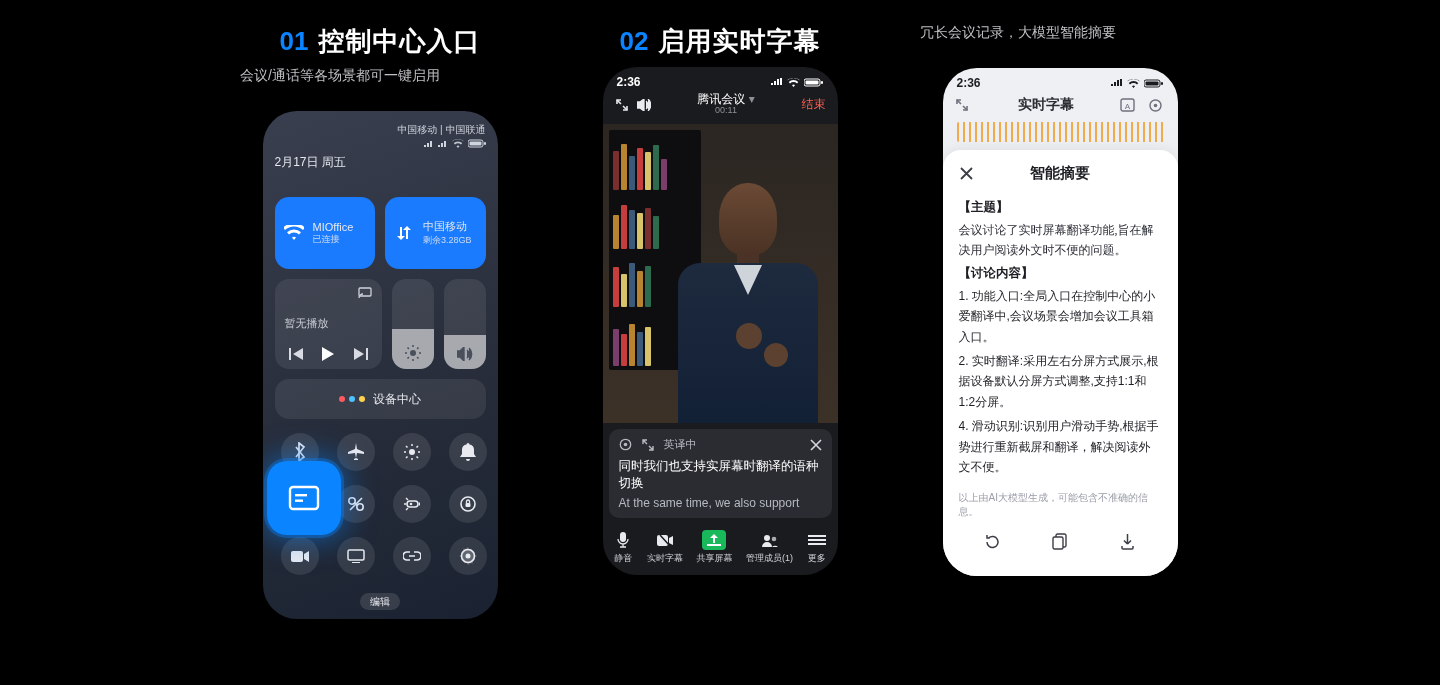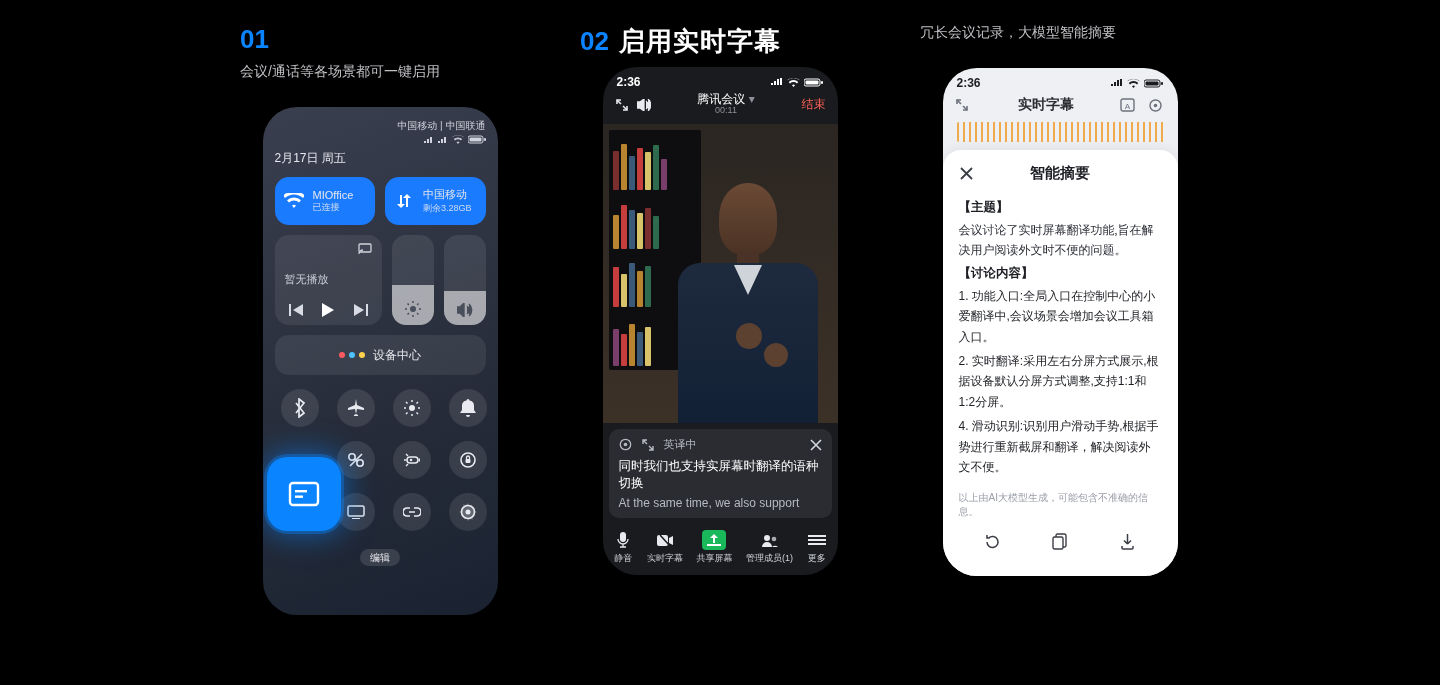--- a/index.html
+++ b/index.html
@@ -8,41 +8,41 @@
     width: 1440px;
     height: 685px;
     font-family: -apple-system, "PingFang SC", "Helvetica Neue", sans-serif;
     color: #fff;
     display: flex;
     justify-content: center;
     gap: 60px;
     padding-top: 24px;
   }
   .panel { width: 280px; }
-  .title-row { display: flex; align-items: baseline; gap: 10px; margin-bottom: 8px; }
+  .title-row { display: flex; align-items: baseline; gap: 10px; margin-bottom: 8px; justify-content: center; }
   .num { color: #0a84ff; font-size: 26px; font-weight: 700; }
   .title { font-size: 26px; font-weight: 600; letter-spacing: 1px; }
   .subtitle { color: #bfbfc4; font-size: 14px; margin-bottom: 26px; }
   .phone {
     width: 235px; height: 508px; border-radius: 34px; overflow: hidden;
     margin: 0 auto; position: relative;
   }
 
   
   .cc-bg {
     background: linear-gradient(160deg,#3a3f4f 0%,#262c39 60%,#1a2231 100%);
     padding: 12px 12px 0; color:#e8e8ec;
   }
   .cc-status { display:flex; justify-content:flex-end; font-size:10px; flex-direction:column; align-items:flex-end; gap:2px; margin-bottom:6px;}
   .cc-carrier { color:#d0d4de; }
   .cc-sig { display:flex; gap:4px; align-items:center; color:#d0d4de; }
-  .cc-date { font-size:12px; color:#e5e8f0; margin-bottom:10px; }
+  .cc-date { font-size:12px; color:#e5e8f0; margin-bottom:26px; }
   .cc-row { display:flex; gap:10px; margin-bottom:10px; }
   .cc-tile-blue {
-    flex:1; background:#1a7bff; border-radius:14px; padding:10px 8px;
+    flex:1; background:#1a7bff; border-radius:14px; padding:22px 8px;
     display:flex; align-items:center; gap:8px; font-size:11px;
   }
   .cc-tile-blue .ic { width:22px; height:22px; display:flex; align-items:center; justify-content:center; }
   .cc-tile-blue .lbl2 { font-size:9px; opacity:.85; display:block; }
   .cc-media-row { display:flex; gap:10px; height:90px; margin-bottom:10px;}
   .cc-media {
     flex:1.4; background:rgba(255,255,255,.08); border-radius:14px; padding:8px 10px;
     display:flex; flex-direction:column; justify-content:space-between;
   }
   .cc-media-top { display:flex; justify-content:flex-end; }
@@ -137,20 +137,21 @@
   .sm-act-ic{ width:20px;height:20px; display:flex; align-items:center; justify-content:center; font-size:16px;}
 
   svg{display:block;}
 </style>
 </head>
 <body>
 
 <div class="panel">
   <div class="title-row">
     <div class="num">01</div>
+    <div class="title">控制中心入口</div>
   </div>
   <div class="subtitle">会议/通话等各场景都可一键启用</div>
 
   <div class="phone cc-bg">
     <div class="cc-status">
       <span class="cc-carrier">中国移动 | 中国联通</span>
       <span class="cc-sig">
         <svg width="10" height="8" viewBox="0 0 10 8">
             <path fill="currentColor" d="M0 7h2V5H0zM3 7h2V3H3zM6 7h2V1H6z"></path>
           </svg>

